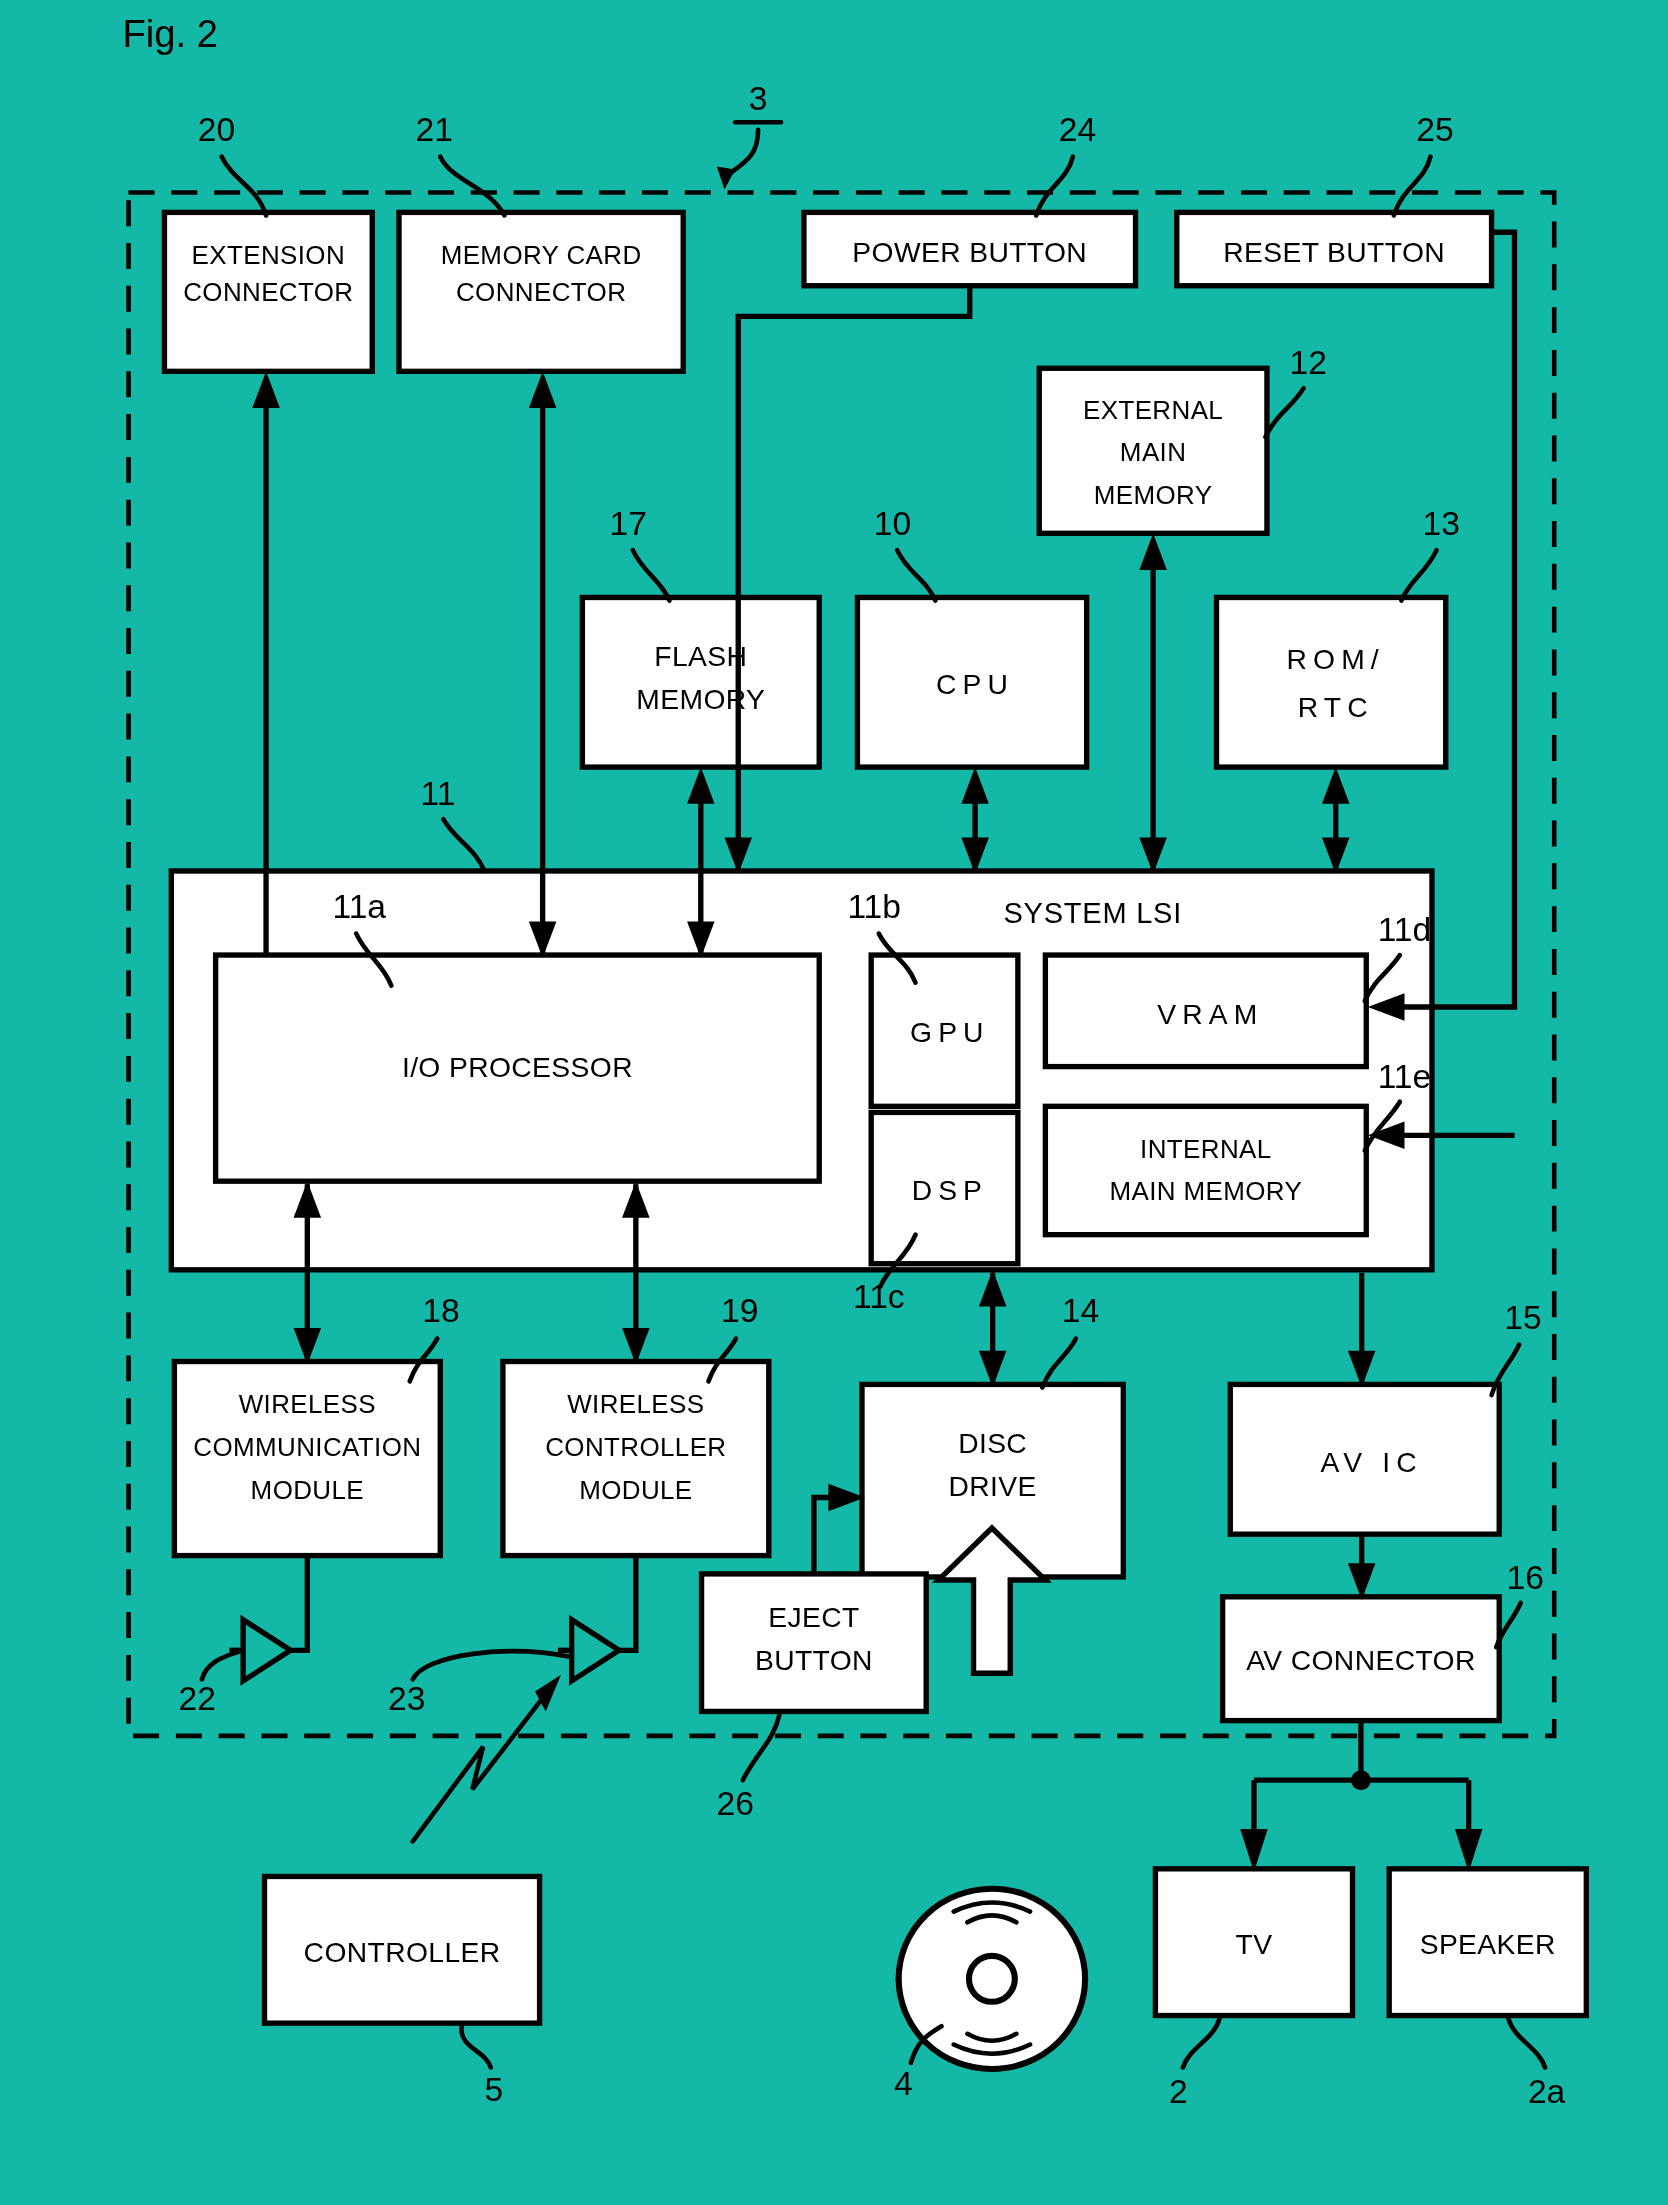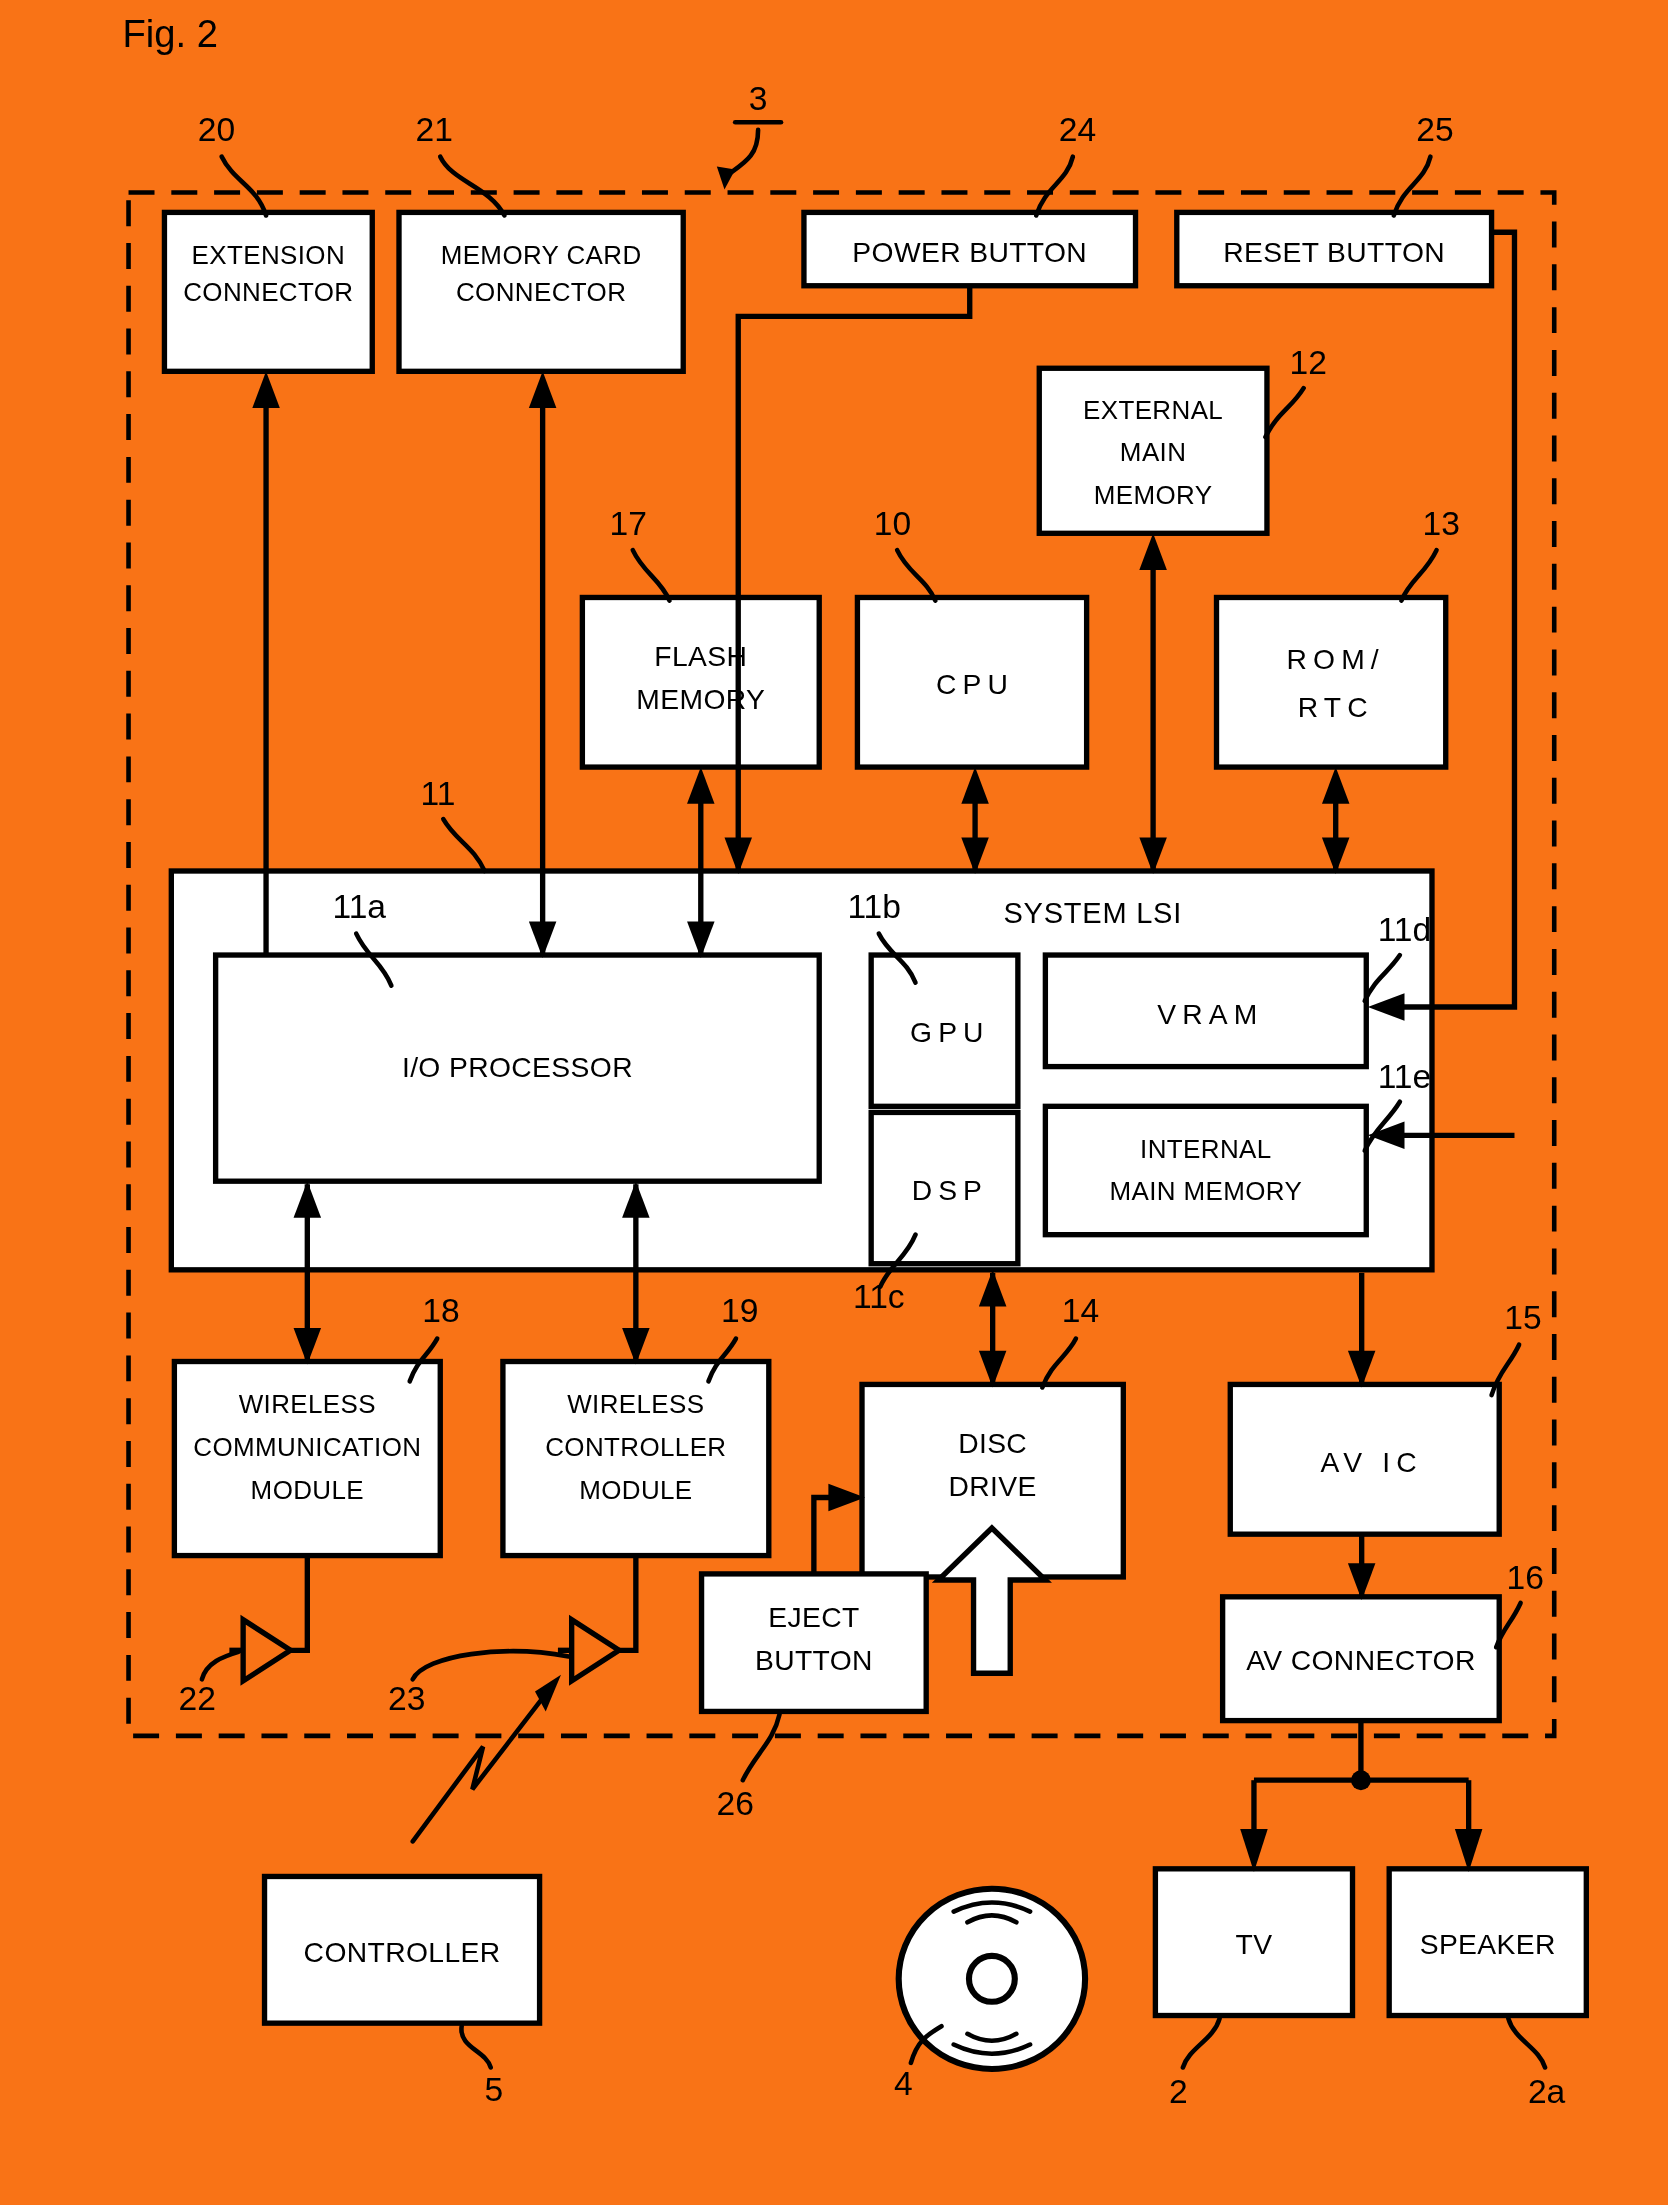--- a/index.html
+++ b/index.html
@@ -1,18 +1,18 @@
 <!DOCTYPE html>
 <html style="font-size:12.2px"><head>
 <meta charset="utf-8">
 <title>Fig. 2 — Game Apparatus Block Diagram</title>
 <style>
   html,body{margin:0;padding:0;background:#ffffff;}
   body{width:1669px;height:2205px;font-family:"Liberation Sans", sans-serif;color:#000;}
-  #root{position:relative;width:1669px;height:2205px;overflow:hidden;background:#f97316;}
+  #root{position:relative;width:1669px;height:2205px;overflow:hidden;background:#14b8a6;}
   svg#diagram{position:absolute;left:0;top:0;width:1669px;height:2205px;display:block;}
 
   .blk{fill:#ffffff;stroke:#000000;stroke-width:7;}
   .lsi{fill:#ffffff;stroke:#000000;stroke-width:7;}
   .dashbox{fill:none;stroke:#000000;stroke-width:6;stroke-dasharray:34 22;}
   .ln{stroke:#000000;stroke-width:7;fill:none;}
   .lead{stroke:#000000;stroke-width:6;fill:none;stroke-linecap:round;}
   .hollow{fill:#ffffff;stroke:#000000;stroke-width:7;}
   .disc{fill:#ffffff;stroke:#000000;stroke-width:8;}
   .discline{fill:none;stroke:#000000;stroke-width:6;stroke-linecap:round;}

